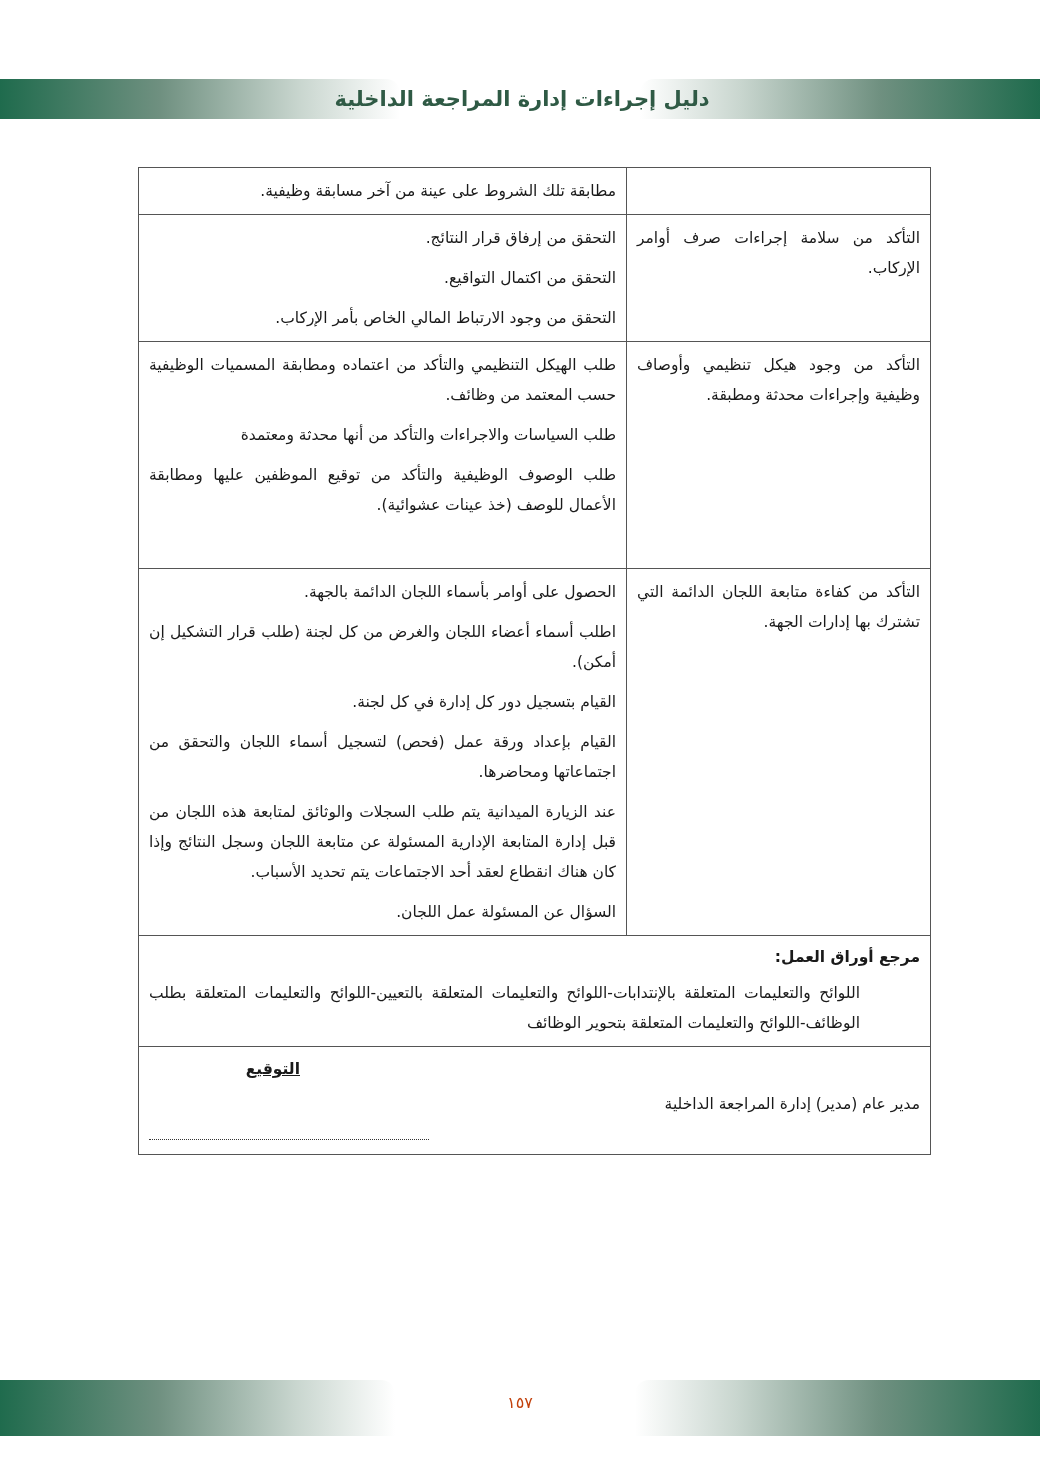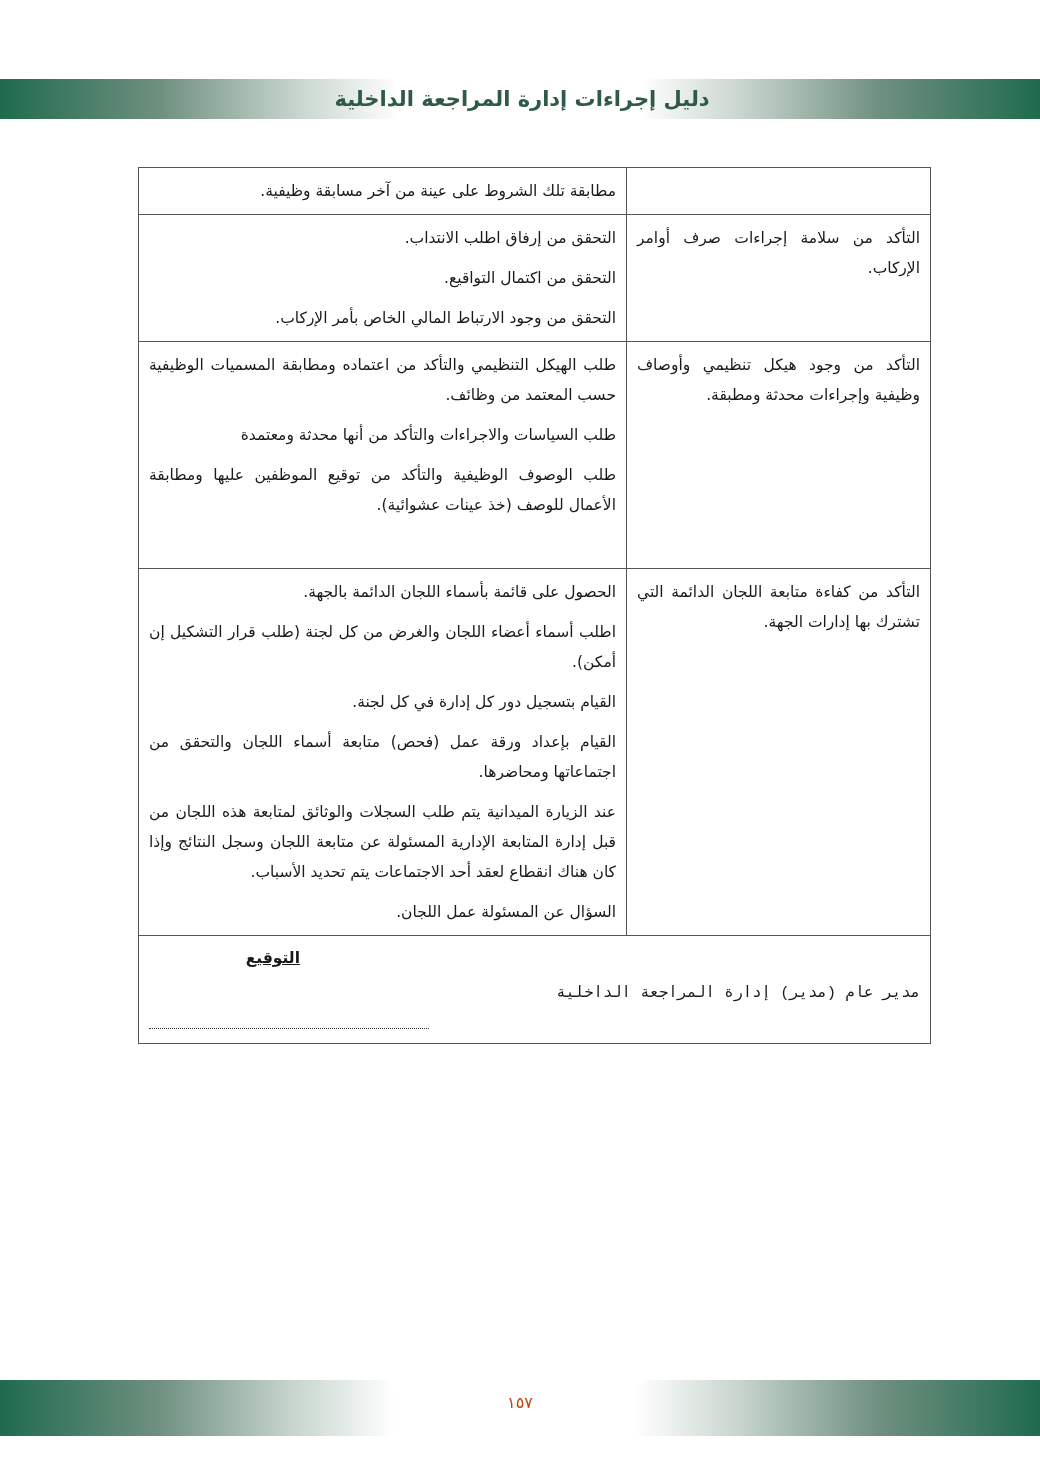--- a/index.html
+++ b/index.html
@@ -39,21 +39,21 @@
   td.obj { width:283px; font-weight:normal; line-height:30px; text-align:justify; }
   td.proc { line-height:30px; text-align:justify; padding-left:14px; }
   .proc p { margin:0 0 10px 0; }
   .proc p:last-child { margin-bottom:0; }
   td.full { padding:6px 10px; }
   .ref-title { font-weight:bold; line-height:26px; }
   .ref-body { padding-right:60px; line-height:30px; text-align:justify; margin-top:8px; }
   .comment-title { font-weight:bold; padding-right:30px; line-height:26px; }
   .dots { border-bottom:1px dotted #333; height:14px; margin:6px 30px 0 0; }
   .sig-title { font-weight:bold; padding-right:620px; line-height:28px;text-decoration:underline; }
-  .sig-role { line-height:30px; margin-top:6px;font-family:Liberation Mono, monospace; }
+  .sig-role { line-height:30px; margin-top:6px; }
   .sig-dots { border-bottom:1px dotted #333; width:280px; height:14px; margin-top:6px; margin-bottom:6px; margin-right:auto; }
 </style>
 </head>
 <body>
 
 <div class="band" id="header-band">
   <div class="left"></div>
   <div class="right"></div>
   <div class="header-title">دليل إجراءات إدارة المراجعة الداخلية</div>
 </div>
@@ -62,42 +62,48 @@
   <tbody>
       <tr>
     <td class="obj"></td>
     <td class="proc">
       <p>مطابقة تلك الشروط على عينة من آخر مسابقة وظيفية.</p>
     </td>
   </tr>
   <tr>
     <td class="obj">التأكد من سلامة إجراءات صرف أوامر الإركاب.</td>
     <td class="proc">
-      <p>التحقق من إرفاق اطلب الانتداب.</p>
+      <p>التحقق من إرفاق قرار النتائج.</p>
       <p>التحقق من اكتمال التواقيع.</p>
       <p>التحقق من وجود الارتباط المالي الخاص بأمر الإركاب.</p>
     </td>
   </tr>
   <tr>
     <td class="obj">التأكد من وجود هيكل تنظيمي وأوصاف وظيفية وإجراءات محدثة ومطبقة.</td>
     <td class="proc" style="height:210px;">
       <p>طلب الهيكل التنظيمي والتأكد من اعتماده ومطابقة المسميات الوظيفية حسب المعتمد من وظائف.</p>
       <p>طلب السياسات والاجراءات والتأكد من أنها محدثة ومعتمدة</p>
       <p>طلب الوصوف الوظيفية والتأكد من توقيع الموظفين عليها ومطابقة الأعمال للوصف (خذ عينات عشوائية).</p>
     </td>
   </tr>
   <tr>
     <td class="obj">التأكد من كفاءة متابعة اللجان الدائمة التي تشترك بها إدارات الجهة.</td>
     <td class="proc">
-      <p>الحصول على قائمة بأسماء اللجان الدائمة بالجهة.</p>
+      <p>الحصول على أوامر بأسماء اللجان الدائمة بالجهة.</p>
       <p>اطلب أسماء أعضاء اللجان والغرض من كل لجنة (طلب قرار التشكيل إن أمكن).</p>
       <p>القيام بتسجيل دور كل إدارة في كل لجنة.</p>
-      <p>القيام بإعداد ورقة عمل (فحص) متابعة أسماء اللجان والتحقق من اجتماعاتها ومحاضرها.</p>
+      <p>القيام بإعداد ورقة عمل (فحص) لتسجيل أسماء اللجان والتحقق من اجتماعاتها ومحاضرها.</p>
       <p>عند الزيارة الميدانية يتم طلب السجلات والوثائق لمتابعة هذه اللجان من قبل إدارة المتابعة الإدارية المسئولة عن متابعة اللجان وسجل النتائج وإذا كان هناك انقطاع لعقد أحد الاجتماعات يتم تحديد الأسباب.</p>
       <p>السؤال عن المسئولة عمل اللجان.</p>
+    </td>
+  </tr>
+  <tr>
+    <td class="full" colspan="2">
+      <div class="ref-title">مرجع أوراق العمل:</div>
+      <div class="ref-body">اللوائح والتعليمات المتعلقة بالإنتدابات-اللوائح والتعليمات المتعلقة بالتعيين-اللوائح والتعليمات المتعلقة بطلب الوظائف-اللوائح والتعليمات المتعلقة بتحوير الوظائف</div>
     </td>
   </tr>
   <tr>
     <td class="full" colspan="2">
       <div class="sig-title">التوقيع</div>
       <div class="sig-role">مدير عام (مدير) إدارة المراجعة الداخلية</div>
       <div class="sig-dots"></div>
     </td>
   </tr>
 </tbody>

